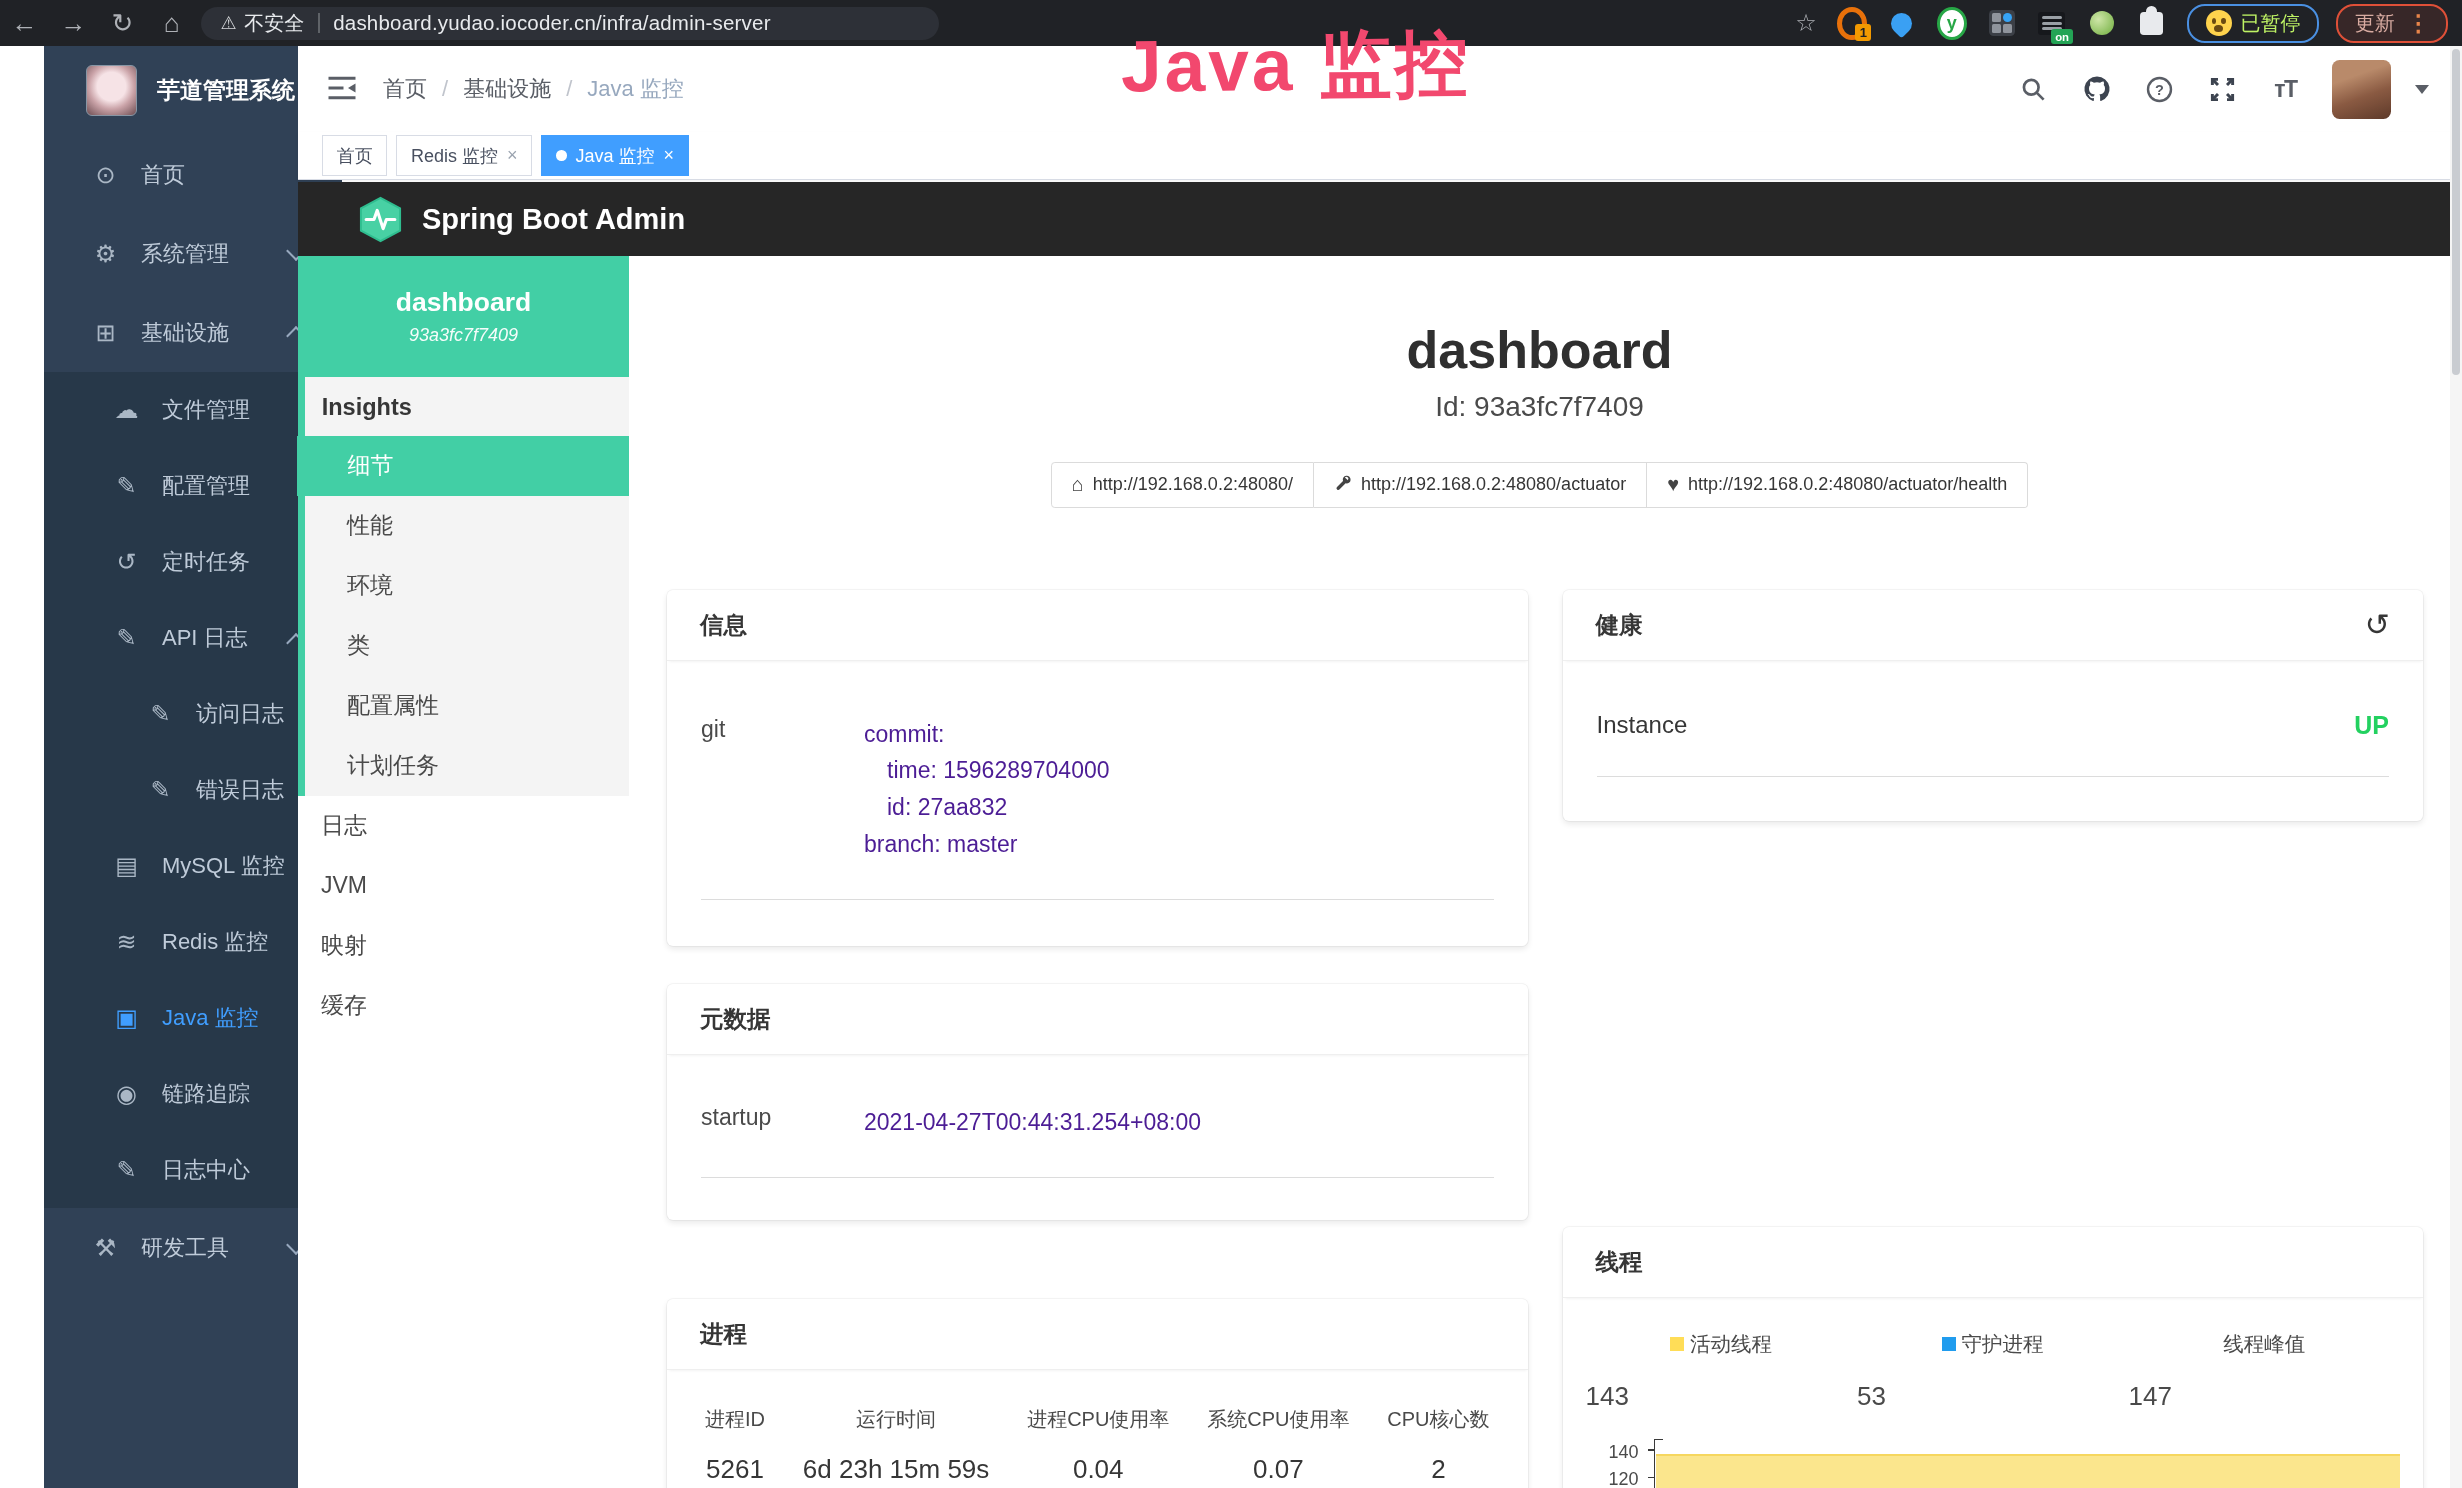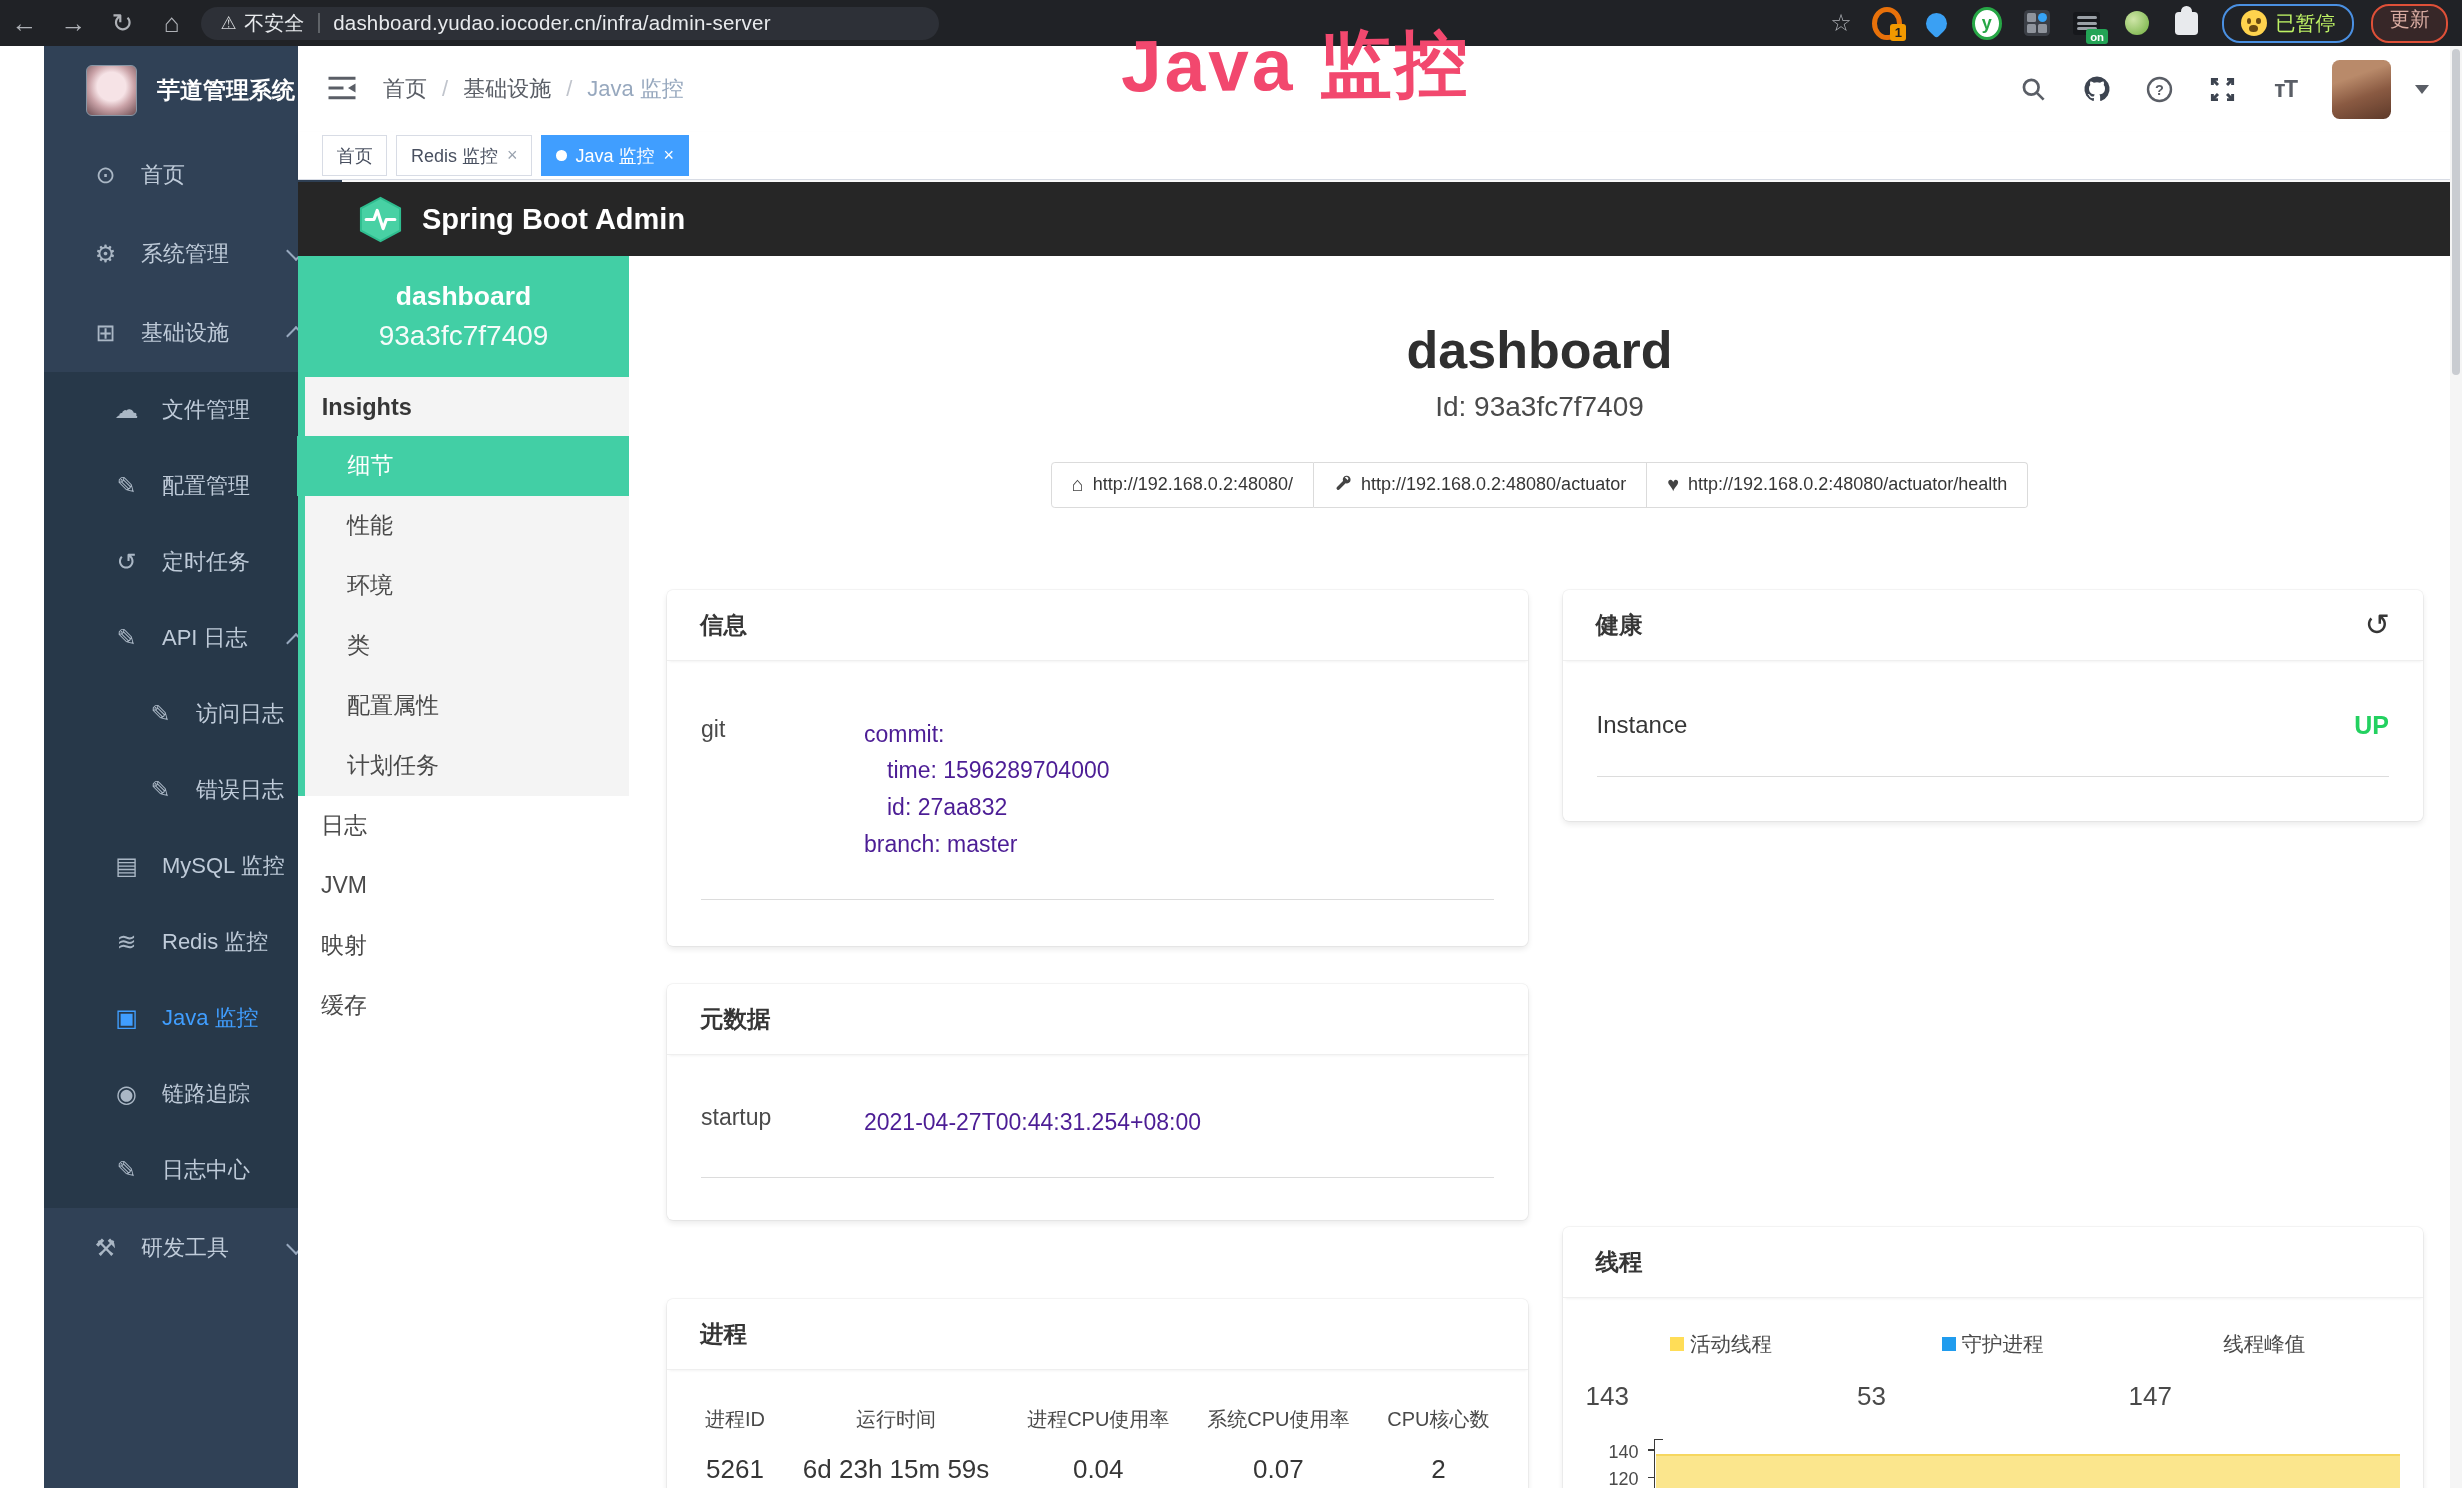--- a/index.html
+++ b/index.html
@@ -36,21 +36,21 @@
   .ext-lines i{position:absolute;left:3.8px;right:3.8px;height:3px;background:#9aa0a6;border-radius:1.5px;}
   .ext-lines i.a{top:4.6px}.ext-lines i.b{top:10px}.ext-lines i.c{top:15px}
   .ext-on{position:absolute;right:-6px;bottom:-6px;background:#23a455;color:#fff;font-size:11.4px;
     font-weight:bold;padding:1.5px 3.8px;border-radius:3px;}
   .ext-leaf{width:24px;height:24px;border-radius:50%;background:radial-gradient(circle at 35% 35%,#cfe6a8,#6fae3e);}
   .ext-puzzle{width:23px;height:23px;background:#e8eaed;border-radius:3.8px;position:relative;}
   .ext-puzzle i{position:absolute;width:10.6px;height:10.6px;background:#e8eaed;border-radius:50%;top:-5.3px;left:6px;}
   .pill{display:flex;align-items:center;gap:9px;height:35px;border-radius:18px;padding:0 16.7px;
     font-size:20px;flex:0 0 auto;}
   .pill.paused{border:2.3px solid #4a90e2;color:#bef264;margin-right:16.7px;}
-  .pill.update{border:2.3px solid #df5038;color:#d8aba1;background:rgba(223,80,56,.12);margin-right:13.7px;gap:12px;flex-direction:column;}
+  .pill.update{border:2.3px solid #df5038;color:#d8aba1;background:rgba(223,80,56,.12);margin-right:13.7px;gap:12px;}
   .pill .kebab{color:#e8854a;font-size:23px;font-weight:bold;}
   .emoji-face{width:26px;height:26px;background:#ffd34d;border-radius:50%;position:relative;display:inline-block;}
   .emoji-face i{position:absolute;width:4.6px;height:6px;background:#6b4a12;border-radius:50%;top:7.6px;}
   .emoji-face i.l{left:6px}.emoji-face i.r{right:6px}
   .emoji-face b{position:absolute;width:9px;height:7.6px;background:#6b4a12;border-radius:50%;bottom:3.8px;left:8.3px;}
 
   
   .annotation{position:absolute;left:1121px;top:16.7px;z-index:99;font-size:73px;font-weight:bold;
     color:#f2486e;letter-spacing:3px;transform:rotate(-.5deg);}
 
@@ -111,21 +111,21 @@
   .sba-locale{color:#b5b5b5;display:flex;align-items:center;gap:10.6px;}
   .chev-green{width:10.6px;height:10.6px;border-right:3px solid #42cfa5;border-bottom:3px solid #42cfa5;
     transform:rotate(45deg);margin-top:-4.6px;}
 
   
   .sba-side{position:absolute;left:298px;top:256px;width:331px;bottom:0;background:#fff;
     border-right:0.8px solid #f0f0f0;}
   .inst-head{height:121px;background:#42cfa5;color:#fff;display:flex;flex-direction:column;
     align-items:center;justify-content:center;gap:7.6px;}
   .inst-name{font-size:26.5px;font-weight:bold;}
-  .inst-id{font-size:28px;opacity:.95;}
+  .inst-id{font-size:18px;opacity:.95;font-style:italic;}
   .insights{background:#f4f4f4;border-left:7.6px solid #42cfa5;}
   .insights-label{font-size:23.5px;font-weight:bold;color:#363636;padding:16.7px 0 15px 16.7px;}
   .s-item{height:60px;display:flex;align-items:center;font-size:23px;color:#4a4a4a;cursor:pointer;}
   .insights .s-item{padding-left:42px;}
   .insights .s-item.active{background:#42cfa5;color:#fff;margin-left:-7.6px;padding-left:50px;}
   .sba-side > .s-item{padding-left:23px;}
 
   
   .sba-main{position:absolute;left:629px;top:256px;right:12px;bottom:0;background:#fff;overflow:hidden;}
   .inst-title{margin-top:64px;text-align:center;font-size:52px;font-weight:bold;color:#2f2f2f;}

